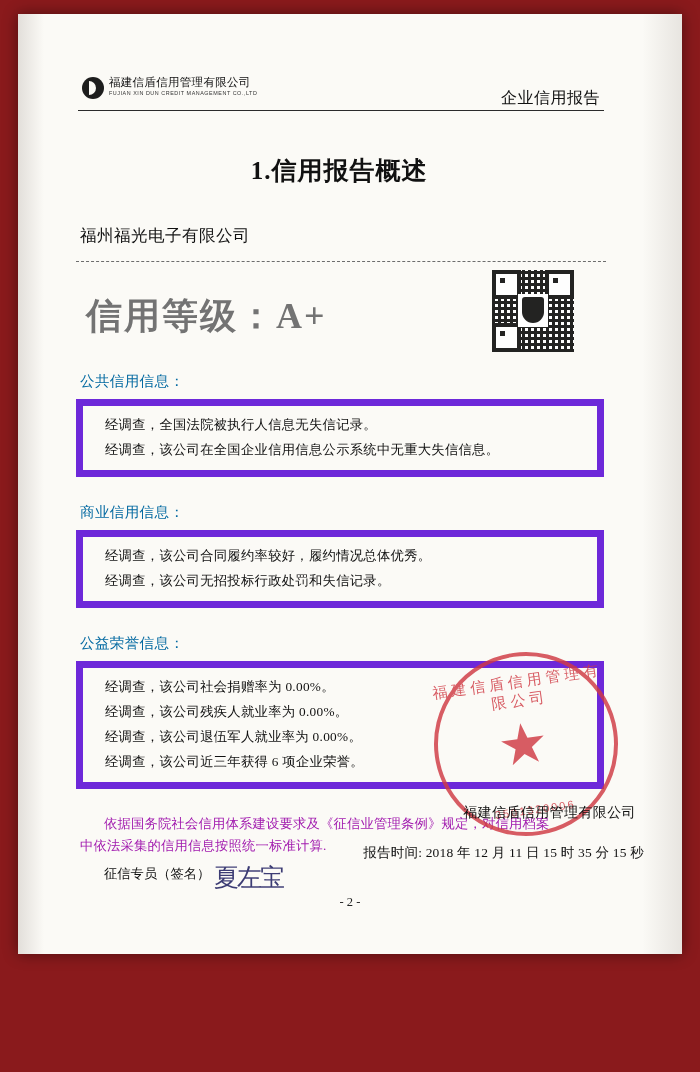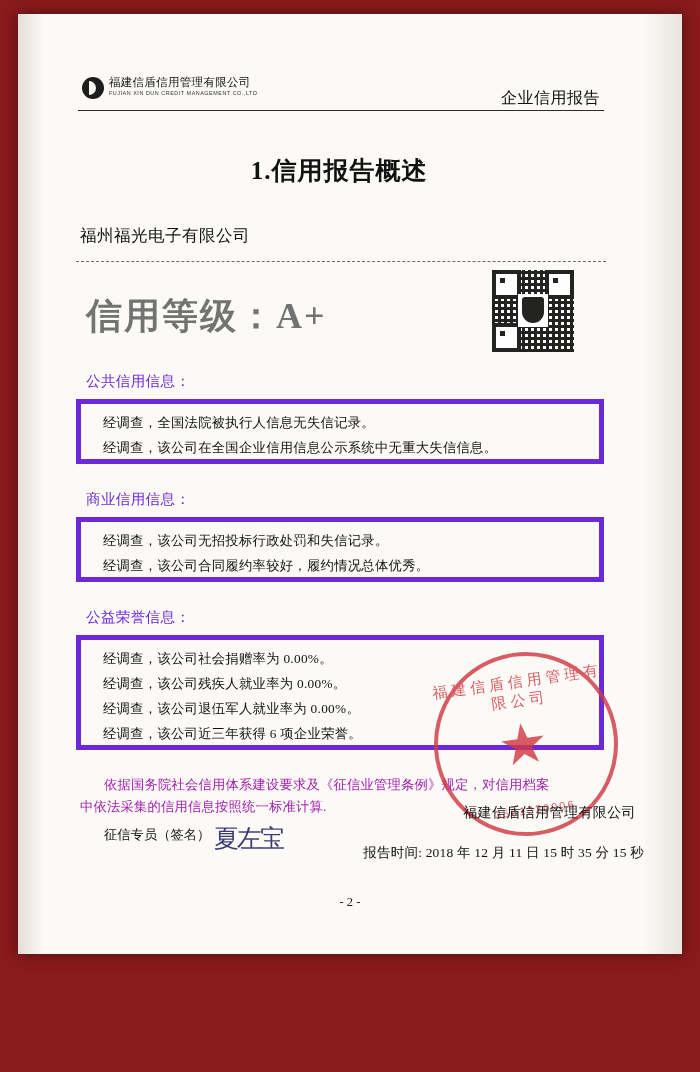--- a/index.html
+++ b/index.html
@@ -194,31 +194,31 @@
     width: 5px; height: 5px;
     background: #111;
   }
   .qr-c1 { left: 0; top: 0; }
   .qr-c2 { right: 0; top: 0; }
   .qr-c3 { left: 0; bottom: 0; }
 
   
   .sec { margin-top: 6px; }
   .sec-label {
-    margin-left: 16px;
+    margin-left: 10px;
     font-size: 14.5px;
-    color: #6d28d9;
+    color: #0369a1;
     margin-bottom: 8px;
     letter-spacing: .4px;
   }
   .sec-box {
     margin-left: 6px;
     margin-right: 4px;
-    border: 5px solid #6d28d9;
-    padding: 10px 0 2px 22px;
+    border: 7px solid #6d28d9;
+    padding: 10px 0 11px 22px;
   }
   .sec-box p {
     margin: 0 0 7px 0;
     font-size: 13.3px;
     color: #111;
     letter-spacing: .3px;
     line-height: 18px;
   }
   .sec-box p:last-child { margin-bottom: 0; }
 
@@ -377,22 +377,22 @@
         <div class="sec-label">公共信用信息：</div>
         <div class="sec-box">
           <p>经调查，全国法院被执行人信息无失信记录。</p>
           <p>经调查，该公司在全国企业信用信息公示系统中无重大失信信息。</p>
         </div>
       </div>
 
       <div class="sec" style="margin-top:26px;">
         <div class="sec-label">商业信用信息：</div>
         <div class="sec-box">
+          <p>经调查，该公司合同履约率较好，履约情况总体优秀。</p>
           <p>经调查，该公司无招投标行政处罚和失信记录。</p>
-          <p>经调查，该公司合同履约率较好，履约情况总体优秀。</p>
         </div>
       </div>
 
       <div class="sec" style="margin-top:26px;">
         <div class="sec-label">公益荣誉信息：</div>
         <div class="sec-box">
           <p>经调查，该公司社会捐赠率为 0.00%。</p>
           <p>经调查，该公司残疾人就业率为 0.00%。</p>
           <p>经调查，该公司退伍军人就业率为 0.00%。</p>
           <p>经调查，该公司近三年获得 6 项企业荣誉。</p>

